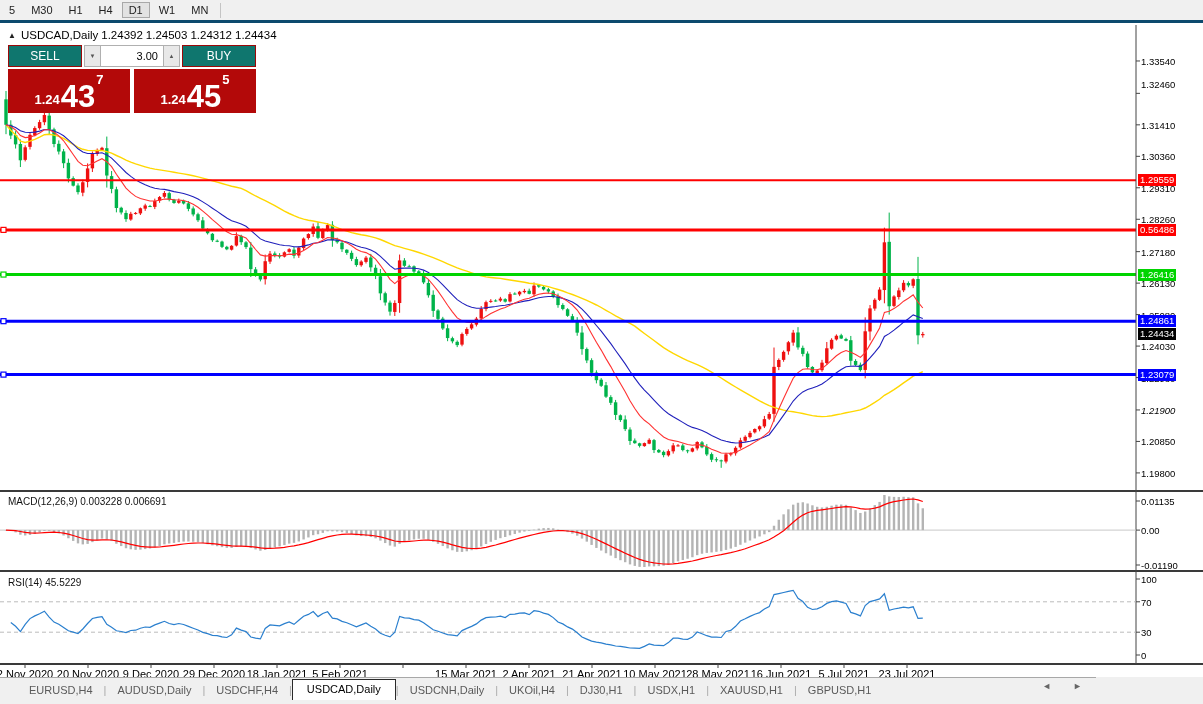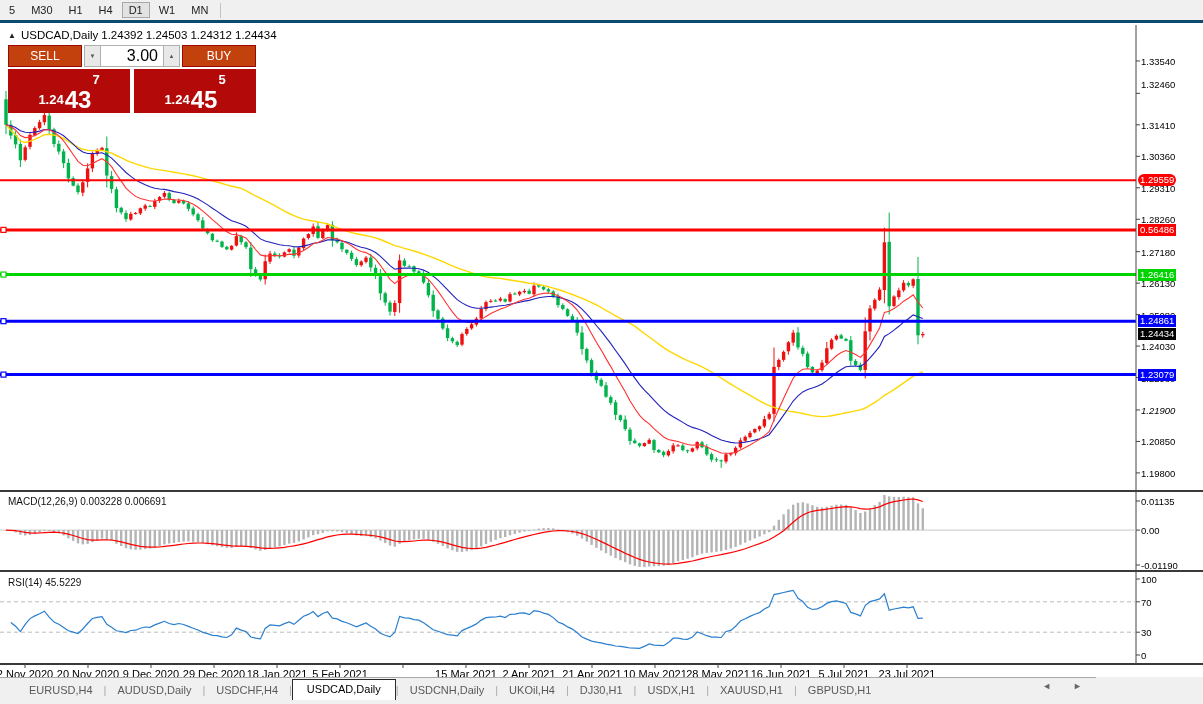--- a/index.html
+++ b/index.html
@@ -8,28 +8,28 @@
   .tf{padding:2px 7px;margin:0 1px}
   .tf.active{background:#e2e2e2;border:1px solid #a8a8a8;padding:1px 6px}
   .tfsep{width:1px;height:15px;background:#c4c4c4;margin:0 4px}
   .chart-window{position:absolute;top:20px;left:0;width:1203px;height:657px;background:#fff;border-top:3px solid #0c4a6e;box-sizing:border-box}
   #chart-svg{position:absolute;left:0;top:0}
   .chart-title{position:absolute;left:8px;top:6px;font-size:11.5px;color:#000;white-space:nowrap}
   .chart-title .tri{font-size:8px;vertical-align:1px;margin-right:5px;color:#222}
   .chart-title span{margin-right:3px}
   .trade-panel{position:absolute;left:8px;top:22px;width:248px}
   .tp-row1{display:flex;height:22px}
-  .btn-sell,.btn-buy{width:72px;background:#c2410c;color:#fff;font-size:12px;border:1px solid #9c0808;display:flex;align-items:center;justify-content:center;cursor:pointer}
+  .btn-sell,.btn-buy{width:72px;background:#0f766e;color:#fff;font-size:12px;border:1px solid #9c0808;display:flex;align-items:center;justify-content:center;cursor:pointer}
   .vol{display:flex;flex:1;margin:0 2px}
   .vol .stepbtn{width:17px;background:#e8e8e8;border:1px solid #b0b0b0;font-size:6px;color:#555;padding:0}
-  .vol input{width:40px;flex:1;border:1px solid #b0b0b0;border-left:none;border-right:none;text-align:right;font-size:16px;padding:0 5px 0 8px;outline:none;color:#000}
+  .vol input{width:40px;flex:1;border:1px solid #b0b0b0;border-left:none;border-right:none;text-align:right;font-size:11px;padding:0 5px 0 8px;outline:none;color:#000}
   .tp-row2{display:flex;margin-top:2px;gap:4px}
   .pbox{flex:1;height:39px;background:#b30909;display:flex;align-items:flex-end;justify-content:center;color:#fff;padding:2px 0 3px}
   .p-small{font-size:13px;font-weight:bold;margin:0 1px 3px 0}
-  .p-big{font-size:24px;font-weight:bold;line-height:0.85}
+  .p-big{font-size:31px;font-weight:bold;line-height:0.85}
   .p-sup{font-size:13px;font-weight:bold;align-self:flex-start;margin:1px 0 0 1px}
   .ind-label{position:absolute;font-size:10px;color:#111;left:8px;white-space:nowrap}
   #macd-label{top:473px}
   #rsi-label{top:554px}
   .axlabel{position:absolute;font-size:9.5px;color:#000;left:1141px;white-space:nowrap}
   .hlabel{position:absolute;font-size:9.5px;color:#fff;left:1138px;padding:0 2px;line-height:12px;white-space:nowrap}
   .datelabel{position:absolute;font-size:11px;color:#000;transform:translateX(-50%);top:645px;white-space:nowrap}
   .tabbar{position:absolute;top:677px;left:0;width:1096px;height:24px;background:#f0f0f0;border-top:1px solid #a8a8a8;display:flex;align-items:center;font-size:11px;padding-left:18px;box-sizing:border-box}
   .tab{padding:3px 11px 4px;color:#5a5a5a;white-space:nowrap}
   .tab.active{background:#fff;border:1px solid #2a2a2a;border-bottom:none;color:#000;padding:3px 14px 5px}
@@ -725,21 +725,21 @@
       <div class="axlabel" style="top: 159.795px; left: 1141px;">1.29310</div>
       <div class="axlabel" style="top: 191.275px; left: 1141px;">1.28260</div>
       <div class="axlabel" style="top: 223.654px; left: 1141px;">1.27180</div>
       <div class="axlabel" style="top: 255.133px; left: 1141px;">1.26130</div>
       <div class="axlabel" style="top: 286.613px; left: 1141px;">1.25080</div>
       <div class="axlabel" style="top: 318.093px; left: 1141px;">1.24030</div>
       <div class="axlabel" style="top: 349.573px; left: 1141px;">1.22980</div>
       <div class="axlabel" style="top: 381.952px; left: 1141px; font-style: italic;">1.21900</div>
       <div class="axlabel" style="top: 413.431px; left: 1141px;">1.20850</div>
       <div class="axlabel" style="top: 444.911px; left: 1141px;">1.19800</div>
-      <div class="hlabel" style="top: 151.33px; left: 1138px; background: rgb(255, 0, 0); border-radius: 6px;">1.29559</div>
+      <div class="hlabel" style="top: 151.33px; left: 1138px; background: rgb(255, 0, 0);">1.29559</div>
       <div class="hlabel" style="top: 200.888px; left: 1138px; background: rgb(255, 0, 0);">0.56486</div>
       <div class="hlabel" style="top: 245.559px; left: 1138px; background: rgb(0, 212, 0);">1.26416</div>
       <div class="hlabel" style="top: 292.179px; left: 1138px; background: rgb(0, 0, 255);">1.24861</div>
       <div class="hlabel" style="top: 345.604px; left: 1138px; background: rgb(0, 0, 255);">1.23079</div>
       <div class="hlabel" style="top: 304.981px; left: 1138px; background: rgb(0, 0, 0);">1.24434</div>
       <div class="axlabel" style="top: 473px; left: 1141px;">0.01135</div>
       <div class="axlabel" style="top: 502.101px; left: 1141px;">0.00</div>
       <div class="axlabel" style="top: 537px; left: 1141px;">-0.01190</div>
       <div class="axlabel" style="top: 551px; left: 1141px;">100</div>
       <div class="axlabel" style="top: 573.8px; left: 1141px;">70</div>

